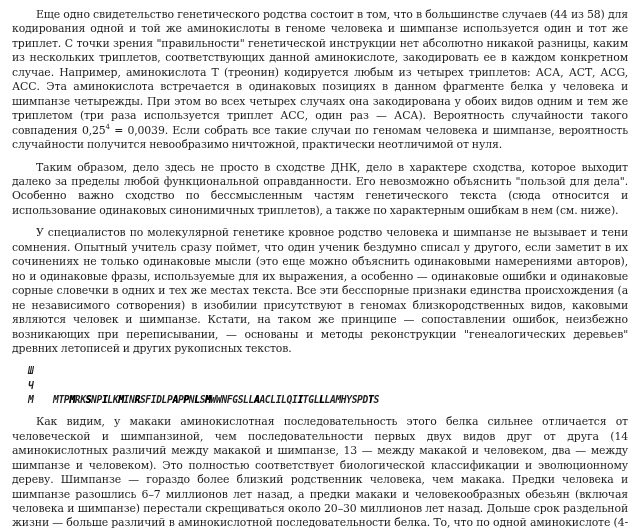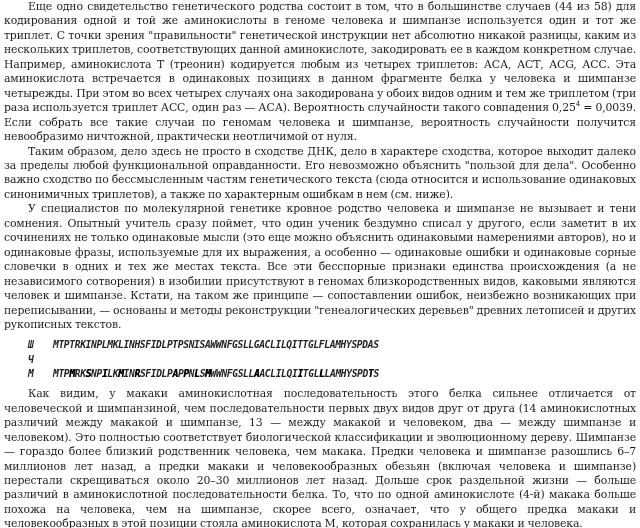--- a/index.html
+++ b/index.html
@@ -8,21 +8,21 @@
     width: 632px;
     padding: 0 4px 0 4px;
     font-family: "DejaVu Serif", "Liberation Serif", serif;
     font-size: 10.9px;
     line-height: 14.45px;
     color: #1e1e1e;
     text-align: justify;
     letter-spacing: -0.15px;
     word-spacing: -0.3px;
   }
-  .para { margin: 0; text-indent: 24px; }
+  .para { margin: 8px; text-indent: 24px; }
   sup { font-size: 7px; line-height: 0; vertical-align: 5px; }
   .seq-block {
     margin: 6px 0 6px 0;
     padding-left: 24px;
     font-family: "DejaVu Sans Mono", "Liberation Mono", monospace;
     font-style: italic;
     font-weight: bold;
     font-size: 9.6px;
     line-height: 14.3px;
     letter-spacing: -0.35px;
@@ -36,21 +36,20 @@
 <body>
 
 <div class="page">
   <p class="para"><span>Еще одно свидетельство генетического родства состоит в том, что в большинстве случаев (44 из 58) для кодирования одной и той же аминокислоты в геноме человека и шимпанзе используется один и тот же триплет. С точки зрения "правильности" генетической инструкции нет абсолютно никакой разницы, каким из нескольких триплетов, соответствующих данной аминокислоте, закодировать ее в каждом конкретном случае. Например, аминокислота Т (треонин) кодируется любым из четырех триплетов: АСА, АСТ, ACG, АСС. Эта аминокислота встречается в одинаковых позициях в данном фрагменте белка у человека и шимпанзе четырежды. При этом во всех четырех случаях она закодирована у обоих видов одним и тем же триплетом (три раза используется триплет АСС, один раз — АСА). Вероятность случайности такого совпадения 0,25</span><sup>4</sup><span> = 0,0039. Если собрать все такие случаи по геномам человека и шимпанзе, вероятность случайности получится невообразимо ничтожной, практически неотличимой от нуля.</span></p>
   <p class="para">Таким образом, дело здесь не просто в сходстве ДНК, дело в характере сходства, которое выходит далеко за пределы любой функциональной оправданности. Его невозможно объяснить "пользой для дела". Особенно важно сходство по бессмысленным частям генетического текста (сюда относится и использование одинаковых синонимичных триплетов), а также по характерным ошибкам в нем (см. ниже).</p>
   <p class="para">У специалистов по молекулярной генетике кровное родство человека и шимпанзе не вызывает и тени сомнения. Опытный учитель сразу поймет, что один ученик бездумно списал у другого, если заметит в их сочинениях не только одинаковые мысли (это еще можно объяснить одинаковыми намерениями авторов), но и одинаковые фразы, используемые для их выражения, а особенно — одинаковые ошибки и одинаковые сорные словечки в одних и тех же местах текста. Все эти бесспорные признаки единства происхождения (а не независимого сотворения) в изобилии присутствуют в геномах близкородственных видов, каковыми являются человек и шимпанзе. Кстати, на таком же принципе — сопоставлении ошибок, неизбежно возникающих при переписывании, — основаны и методы реконструкции "генеалогических деревьев" древних летописей и других рукописных текстов.</p>
 
   <div class="seq-block">
     <div class="seq-row">
       <span class="seq-label">Ш</span>
-      <span class="seq-text"><span>MTPTRKINPLMKLINHSFIDLPTPSNISAWWNFGSLLGACLILQITTGLFLAMHYSPDAS</span></span>
     </div>
     <div class="seq-row">
       <span class="seq-label">Ч</span>
     </div>
     <div class="seq-row">
       <span class="seq-label">М</span>
       <span class="seq-text"><span>MTP</span><span class="hl">M</span><span>RK</span><span class="hl">S</span><span>NP</span><span class="hl">I</span><span>LK</span><span class="hl">M</span><span>IN</span><span class="hl">R</span><span>SFIDLP</span><span class="hl">A</span><span>P</span><span class="hl">P</span><span>N</span><span class="hl">L</span><span>S</span><span class="hl">M</span><span>WWNFGSLL</span><span class="hl">A</span><span>ACLILQI</span><span class="hl">I</span><span>TGL</span><span class="hl">L</span><span>LAMHYSPD</span><span class="hl">T</span><span>S</span></span>
     </div>
   </div>
 

